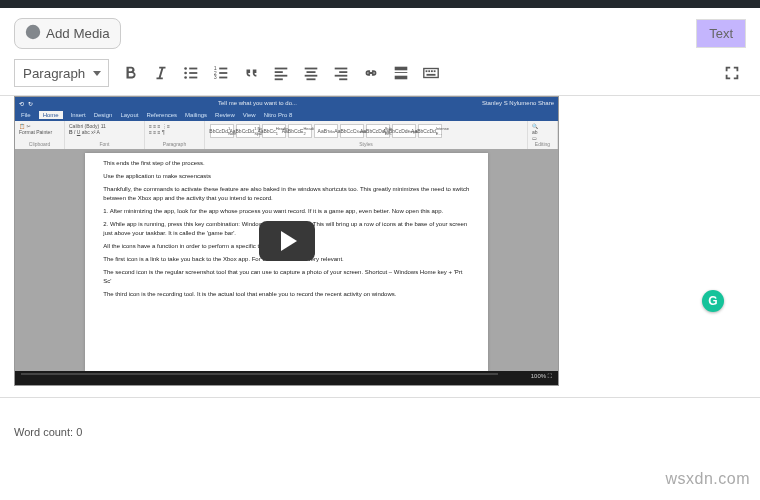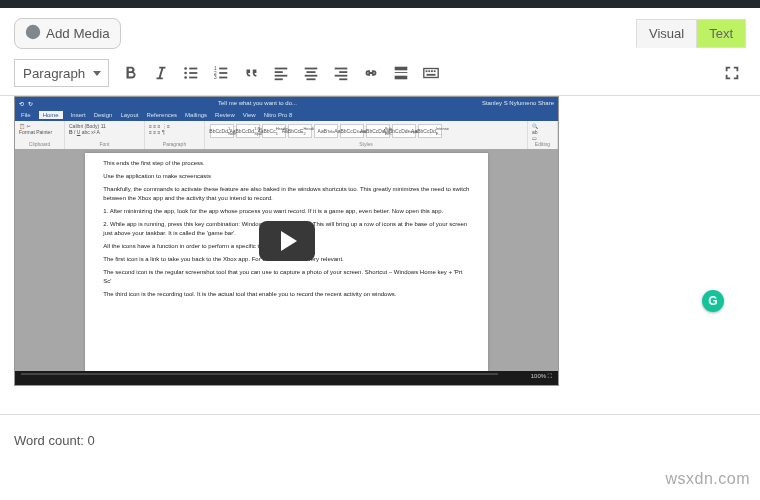--- a/index.html
+++ b/index.html
@@ -2,21 +2,21 @@
 <html><head>
 <meta charset="utf-8">
 <style>
   * { box-sizing: border-box; margin: 0; padding: 0; }
   body { font-family: -apple-system, BlinkMacSystemFont, "Segoe UI", Arial, sans-serif; font-size: 13px; background: #fff; width: 760px; height: 500px; overflow: hidden; position: relative; }
   .topbar { height: 8px; background: #23282d; }
   .media-row { padding: 10px 14px 6px; display: flex; justify-content: space-between; align-items: center; }
   .add-media-btn { display: inline-flex; align-items: center; gap: 5px; background: #f7f7f7; border: 1px solid #ccc; border-radius: 8px; padding: 5px 10px; color: #555; cursor: pointer; }
   .add-media-btn svg { width: 16px; height: 16px; fill: #82878c; }
   .editor-tabs { display: flex; }
-  .editor-tab { padding: 6px 12px; background: #bef264; border: 1px solid #ddd; color: #666; cursor: pointer; margin-left: -1px; }
+  .editor-tab { padding: 6px 12px; background: #c4b5fd; border: 1px solid #ddd; color: #666; cursor: pointer; margin-left: -1px; }
   .editor-tab.active { background: #f5f5f5; border-bottom: 1px solid #f5f5f5; color: #555; }
   .toolbar { display: flex; align-items: center; gap: 2px; padding: 4px 14px 8px; border-bottom: 1px solid #ddd; position: relative; }
   .format-select { height: 28px; border: 1px solid #ccc; padding: 0 22px 0 8px; background: white; color: #555; appearance: none; position: relative; }
   .format-wrap { position: relative; margin-right: 6px; }
   .format-wrap::after { content: ""; position: absolute; right: 8px; top: 12px; border-left: 4px solid transparent; border-right: 4px solid transparent; border-top: 5px solid #666; pointer-events: none; }
   .tbtn { width: 28px; height: 28px; border: 1px solid transparent; background: transparent; border-radius: 2px; display: inline-flex; align-items: center; justify-content: center; color: #555; cursor: pointer; }
   .tbtn svg { width: 18px; height: 18px; fill: #555; }
   .expand-btn { position: absolute; right: 14px; top: 4px; }
   .editor-body { padding: 0 14px 10px; }
   .video-embed { width: 545px; height: 290px; background: #a7a7a7; position: relative; border: 1px solid #999; }
@@ -35,39 +35,38 @@
   .word-page-area { flex:1; background:#a7a7a7; display:flex; justify-content:center; padding:4px 20px; overflow:hidden;}
   .word-page { background:#fff; width: 80%; padding: 6px 18px; font-size:6px; color:#222; line-height:1.5; box-shadow:0 0 3px rgba(0,0,0,.2);}
   .word-page p { margin-bottom:4px; }
   .word-status { height:10px; background:#f3f3f3; border-top:1px solid #ccc; display:flex; align-items:center; padding:0 6px; font-size:5px; color:#555; gap:8px;}
   .play-btn { position:absolute; top:50%; left:50%; width:56px; height:40px; transform:translate(-50%,-50%); background:#383838; border-radius:8px; display:flex; align-items:center; justify-content:center; }
   .play-btn::before { content:""; border-left:16px solid #fff; border-top:10px solid transparent; border-bottom:10px solid transparent; margin-left:4px; }
   .yt-bar { position:absolute; left:0; right:0; bottom:0; height:14px; background:#1a1a1a; }
   .yt-bar .progress { position:absolute; top:2px; left:6px; right:60px; height:2px; background:#444; }
   .yt-bar .corner { position:absolute; right:6px; top:2px; color:#ccc; font-size:6px; }
   .grammarly { position: absolute; right: 36px; top: 290px; width: 22px; height: 22px; border-radius: 50%; background: #15c39a; color:#fff; display:flex; align-items:center; justify-content:center; font-weight:bold; font-size:12px; box-shadow:0 1px 3px rgba(0,0,0,.3); }
-  .footer { position: absolute; bottom: 34px; left:0; right:0; border-top:1px solid #ddd; padding: 18px 14px; display:flex; justify-content:space-between; color:#555; font-size:13px; background:#fff;}
+  .footer { position: absolute; bottom: 34px; left:0; right:0; border-top:1px solid #ddd; padding: 28px 14px; display:flex; justify-content:space-between; color:#555; font-size:11px; background:#fff;}
   .watermark { position:absolute; bottom: 12px; right: 10px; color:#aaa; font-size:16px; letter-spacing:.5px; }
 </style>
 </head>
 <body>
 
 <div class="topbar"></div>
 
 <div class="media-row">
   <button class="add-media-btn">
     <span>
       <svg viewBox="0 0 20 20">
           <path d="M10 1a9 9 0 100 18 9 9 0 000-18zm2.5 7h-2l1-3.5L7 11h2.5l-1 3.5L13 8z"></path>
         </svg>
     </span>
     <span>Add Media</span>
   </button>
   <div class="editor-tabs">
-    <div class="editor-tab active">Visual</div>
     <div class="editor-tab">Text</div>
   </div>
 </div>
 
 <div class="toolbar">
   <div class="format-wrap">
     <select class="format-select">
       <option>Paragraph</option>
     </select>
   </div>

